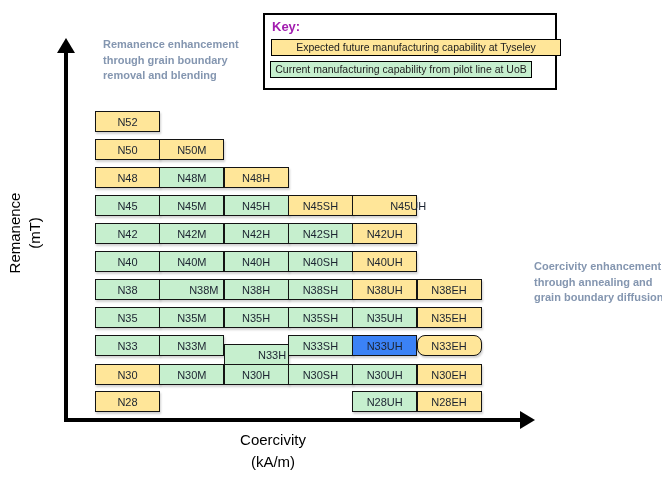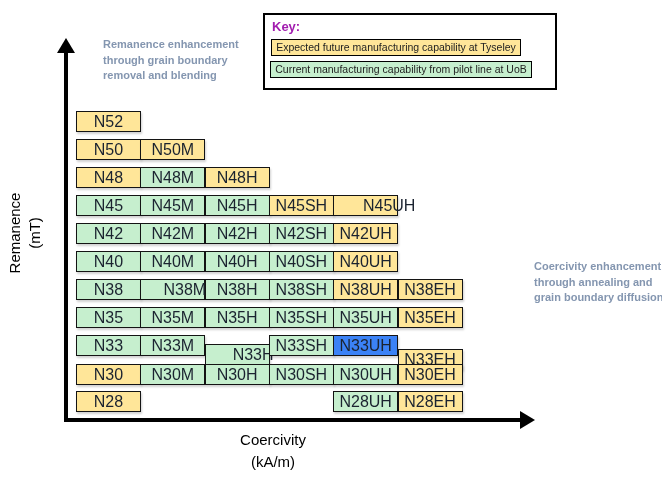--- a/index.html
+++ b/index.html
@@ -25,31 +25,31 @@
   
   .key-box {
     position:absolute; left:263px; top:13px; width:294px; height:77px;
     border:2px solid #000; background:#fff; box-sizing:border-box; padding:3px 4px;
   }
   .key-title { font-weight:bold; font-size:13px; color:#a21caf; margin:1px 0 5px 3px; }
   .key-item {
     box-sizing:border-box; border:1px solid #000; font-size:10.5px; text-align:center;
     height:17px; line-height:15px; color:#222; overflow:hidden; white-space:nowrap;
   }
-  .key-item-future { width:250px; margin-left:2px; }
+  .key-item-future { width:290px; margin-left:2px; }
   .key-item-current { width:262px; margin-top:5px; margin-left:1px; }
   
   .annotation { position:absolute; font-weight:bold; font-size:11px; line-height:15.5px; white-space:pre; }
   .annotation-left  { left:103px; top:37px; }
   .annotation-right { left:534px; top:259px; }
   
   .cell {
     position:absolute; width:65px; height:21px; box-sizing:border-box;
     border:1px solid #141414; display:flex; align-items:center; justify-content:center;
-    font-size:16px; color:#1b2330; box-shadow:1px 2px 2px rgba(0,0,0,0.18);
+    font-size:11px; color:#1b2330; box-shadow:1px 2px 2px rgba(0,0,0,0.18);margin-left:19px;
   }
 </style>
 </head>
 <body>
 
 <div class="canvas">
 
   <div class="axis-v"></div>
   <div class="arrow-up"></div>
   <div class="axis-h"></div>
@@ -110,21 +110,21 @@
       <div class="cell" style="left: 140.3px; top: 307px; background: rgb(198, 239, 206);">N35M</div>
       <div class="cell" style="left: 204.6px; top: 307px; background: rgb(198, 239, 206);">N35H</div>
       <div class="cell" style="left: 268.9px; top: 307px; background: rgb(198, 239, 206);">N35SH</div>
       <div class="cell" style="left: 333.2px; top: 307px; background: rgb(198, 239, 206);">N35UH</div>
       <div class="cell" style="left: 397.5px; top: 307px; background: rgb(255, 230, 153);">N35EH</div>
       <div class="cell" style="left: 76px; top: 335px; background: rgb(198, 239, 206);">N33</div>
       <div class="cell" style="left: 140.3px; top: 335px; background: rgb(198, 239, 206);">N33M</div>
       <div class="cell" style="left: 204.6px; top: 344px; background: rgb(198, 239, 206); padding-left: 32px;">N33H</div>
       <div class="cell" style="left: 268.9px; top: 335px; background: rgb(198, 239, 206);">N33SH</div>
       <div class="cell" style="left: 333.2px; top: 335px; background: #3b82f6;">N33UH</div>
-      <div class="cell" style="left: 397.5px; top: 349px; background: rgb(255, 230, 153);">N33EH</div>
+      <div class="cell" style="left: 397.5px; top: 335px; background: rgb(255, 230, 153); border-radius: 8px;">N33EH</div>
       <div class="cell" style="left: 76px; top: 364px; background: rgb(255, 230, 153);">N30</div>
       <div class="cell" style="left: 140.3px; top: 364px; background: rgb(198, 239, 206);">N30M</div>
       <div class="cell" style="left: 204.6px; top: 364px; background: rgb(198, 239, 206);">N30H</div>
       <div class="cell" style="left: 268.9px; top: 364px; background: rgb(198, 239, 206);">N30SH</div>
       <div class="cell" style="left: 333.2px; top: 364px; background: rgb(198, 239, 206);">N30UH</div>
       <div class="cell" style="left: 397.5px; top: 364px; background: rgb(255, 230, 153);">N30EH</div>
       <div class="cell" style="left: 76px; top: 391px; background: rgb(255, 230, 153);">N28</div>
       <div class="cell" style="left: 333.2px; top: 391px; background: rgb(198, 239, 206);">N28UH</div>
       <div class="cell" style="left: 397.5px; top: 391px; background: rgb(255, 230, 153);">N28EH</div>
     </div>

